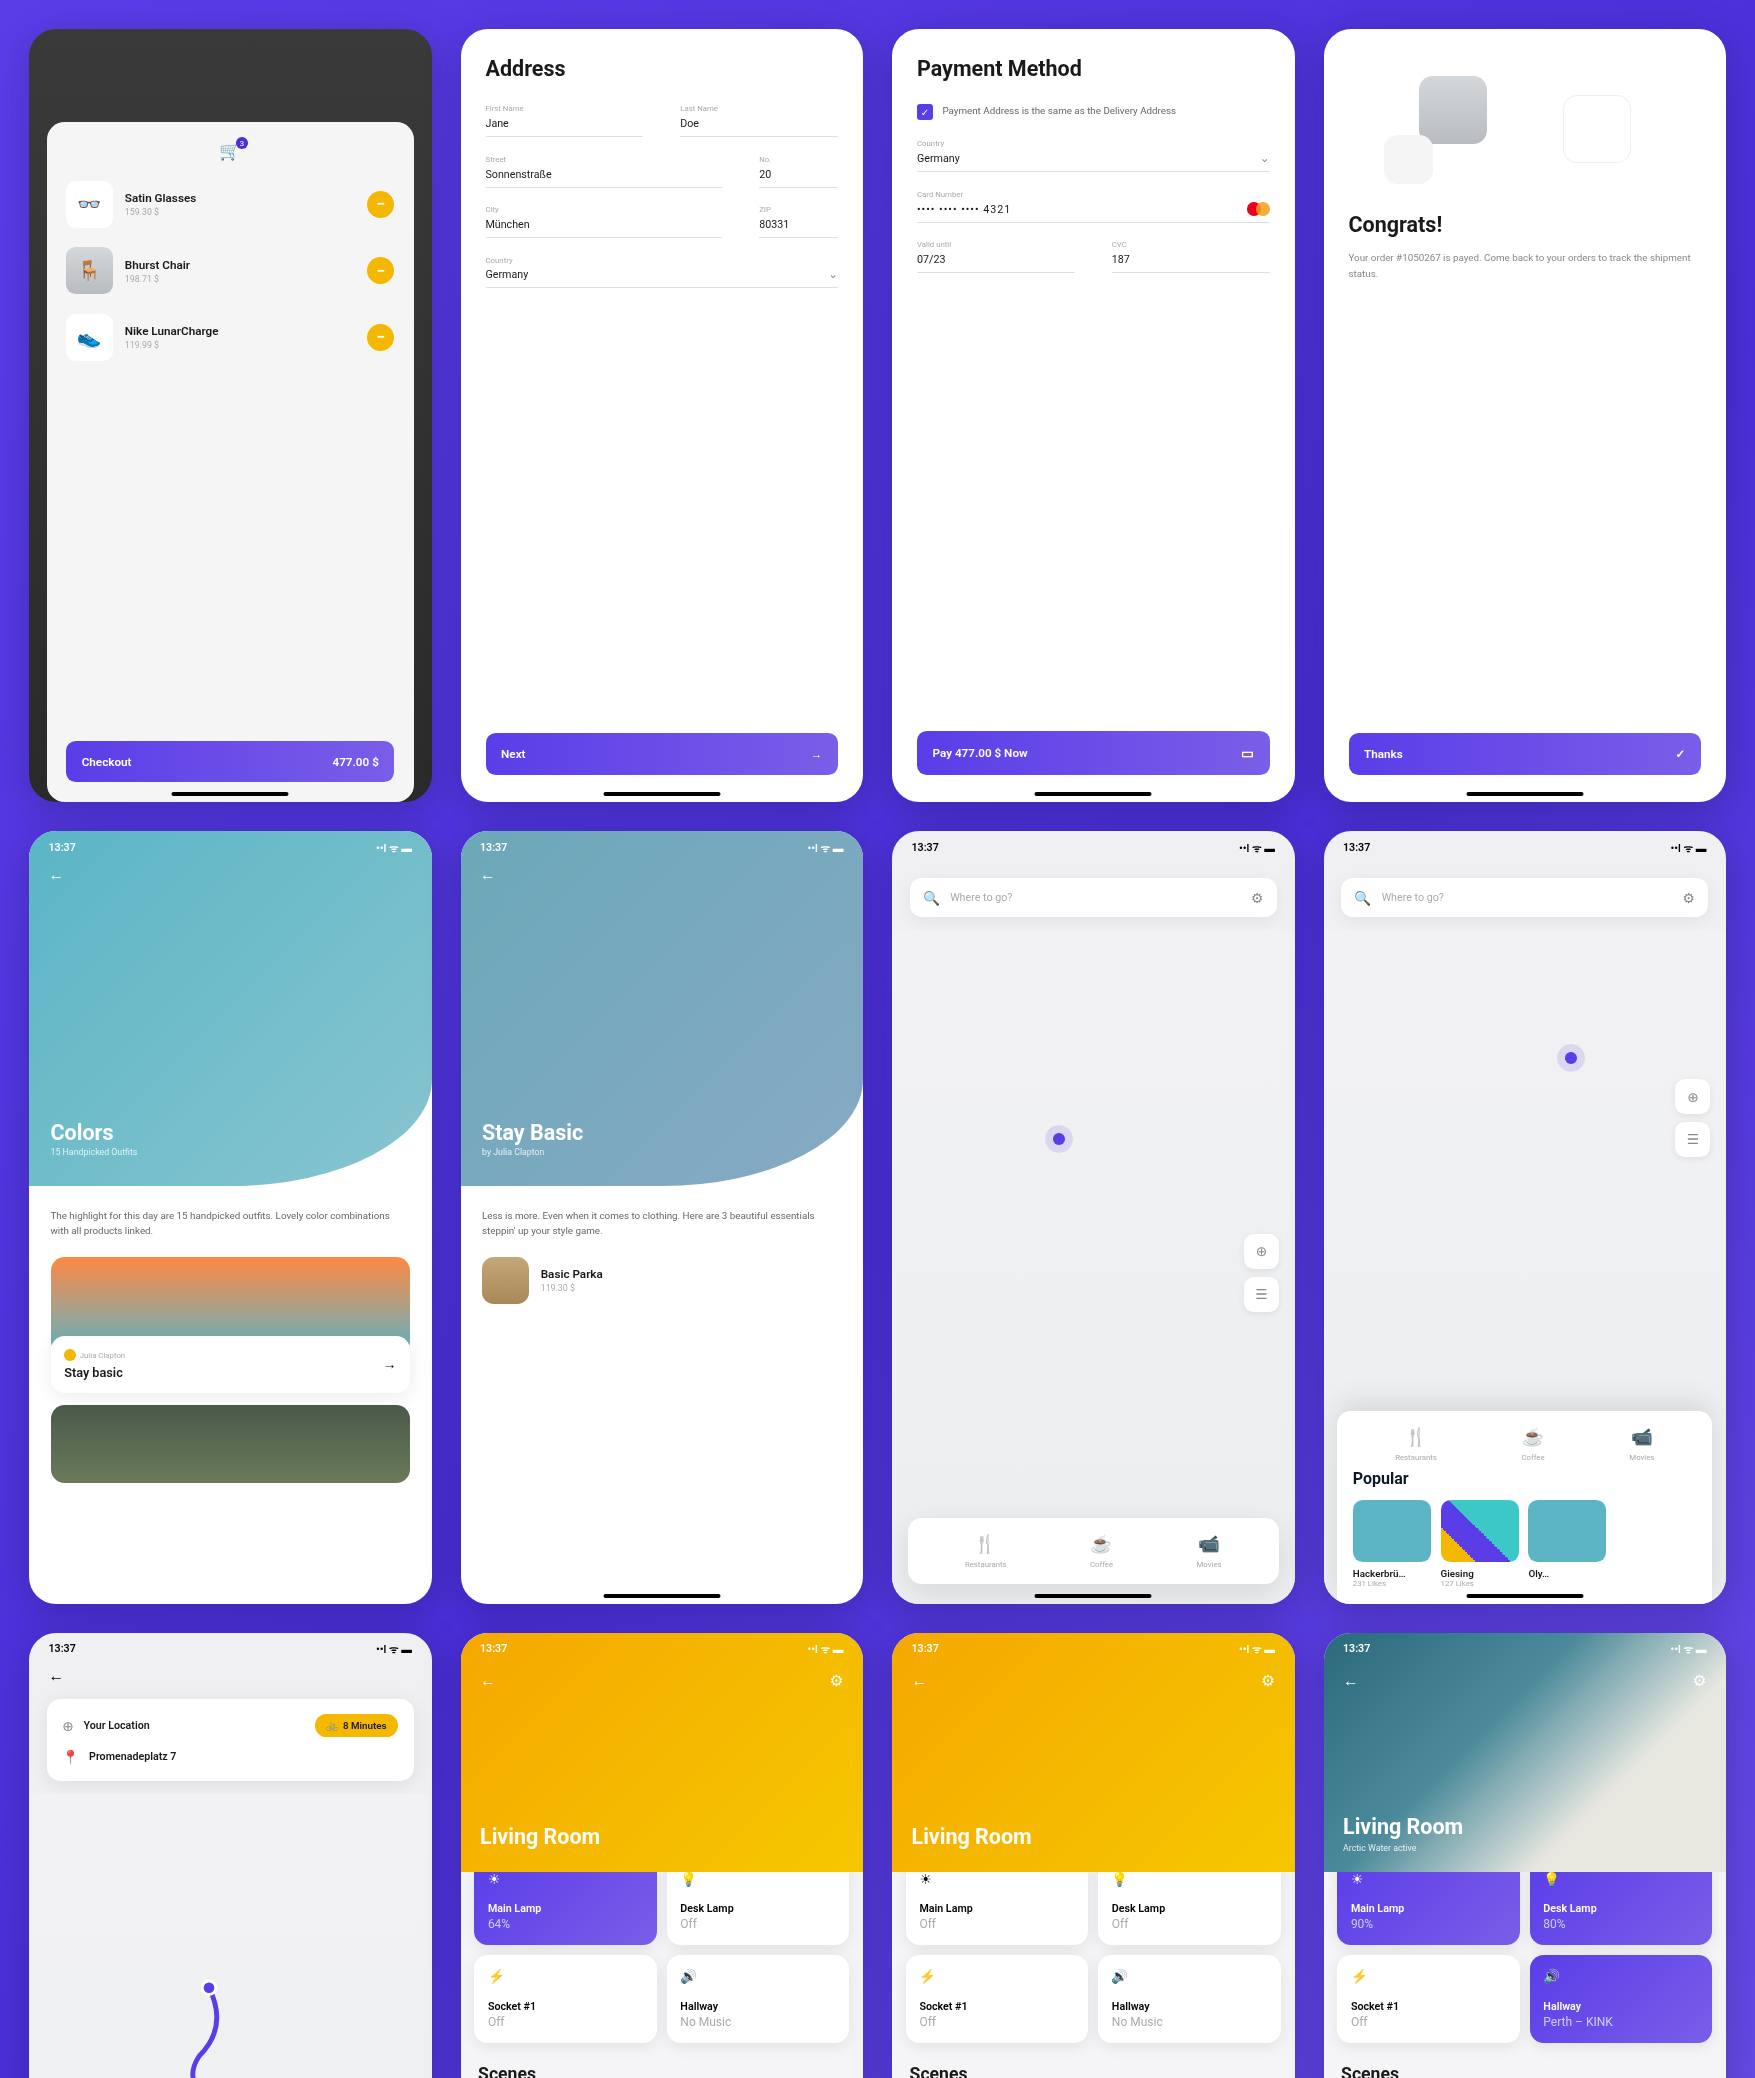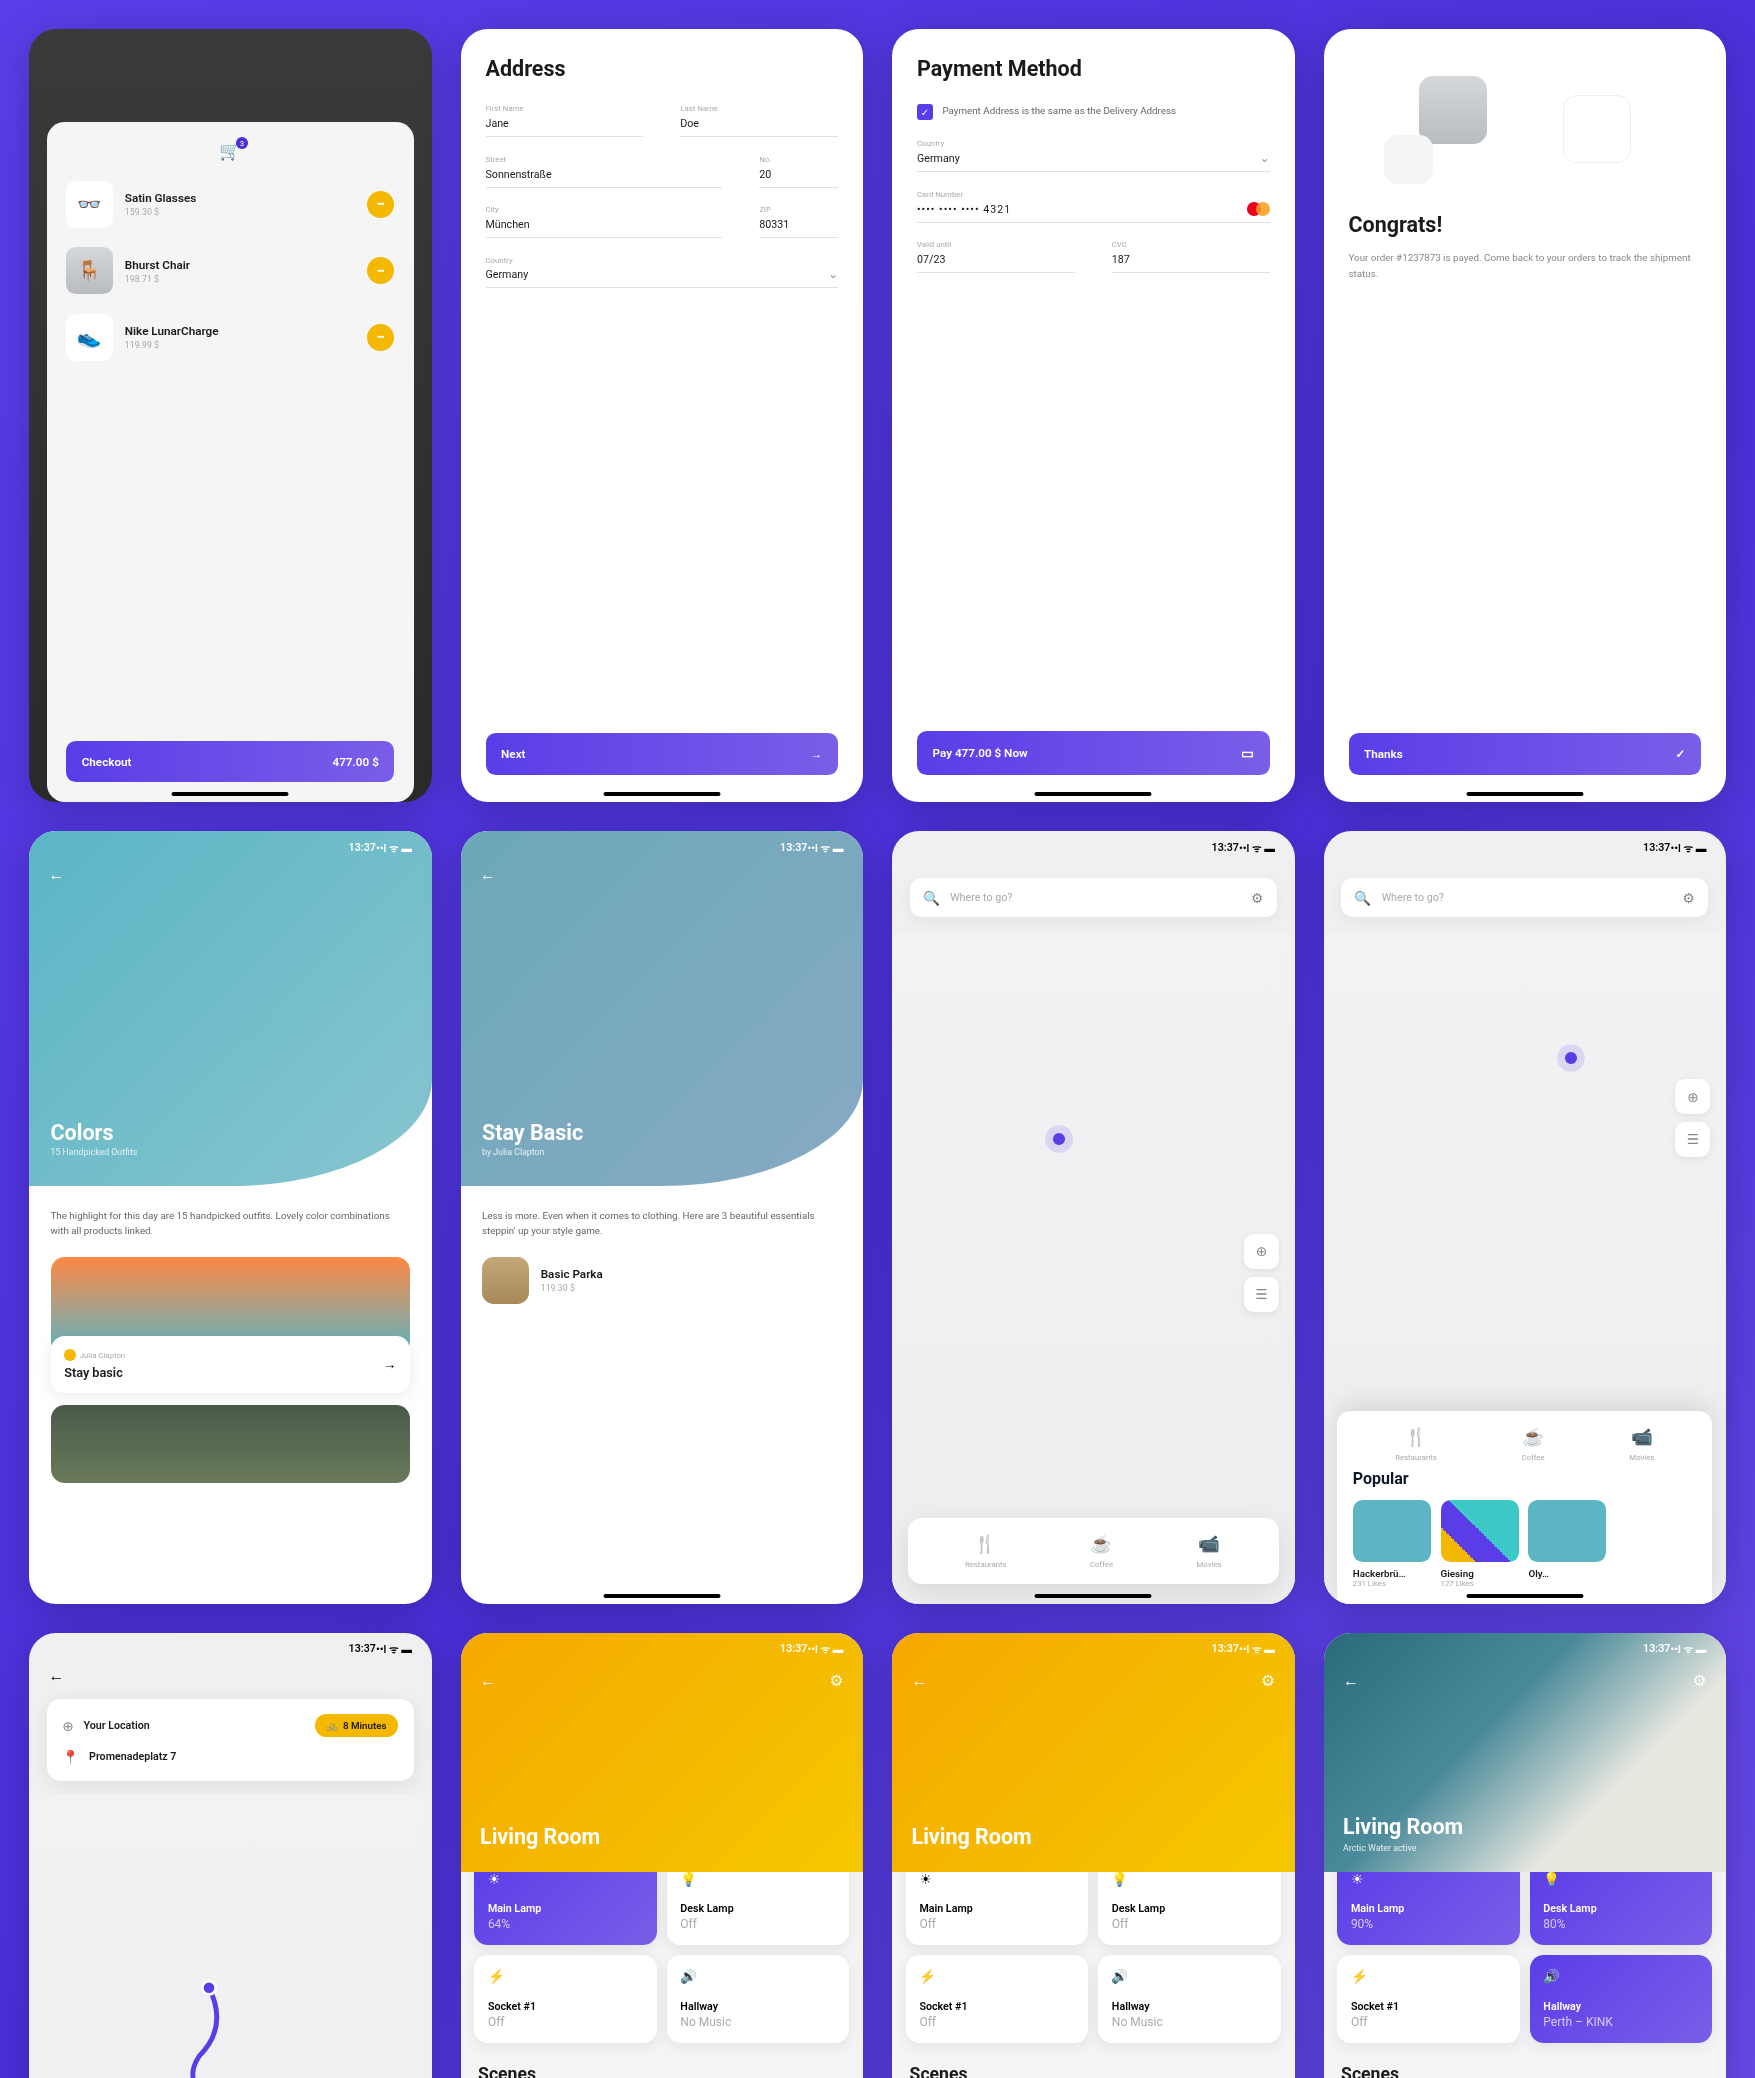--- a/index.html
+++ b/index.html
@@ -41,21 +41,21 @@
 
 .congrats-imgs{display:flex;gap:9.8px;margin:19.5px 0 29px;justify-content:center;position:relative;height:107px}
 .con-img{width:68px;height:68px;border-radius:13.7px;background:#eee;position:absolute}
 .con-img:nth-child(1){left:20%;top:0;background:linear-gradient(#d4d8da,#b8bcc0)}
 .con-img:nth-child(2){right:20%;top:19.5px;background:#fff;border:1px solid #eee}
 .con-img:nth-child(3){left:10%;top:59px;width:49px;height:49px;background:#f5f5f5}
 .congrats-title{font-size:21.5px;font-weight:700;color:#1a1a1a;margin-bottom:13.7px}
 .congrats-text{font-size:9.8px;color:#888;line-height:1.6;margin-bottom:19.5px}
 
 
-.status-bar{display:flex;justify-content:flex-end;padding:9.8px 19.5px;font-size:10.7px;font-weight:600}
+.status-bar{display:flex;justify-content:space-between;padding:9.8px 19.5px;font-size:10.7px;font-weight:600}
 .status-white{color:#fff}
 .status-dark{color:#000}
 .hero-img{height:46%;background:linear-gradient(135deg,#5bb5c5,#88c5d0);position:relative;border-radius:0 0 50% 0/0 0 30% 0}
 .hero-img.orange{background:linear-gradient(135deg,#6ba8b8,#88aac5)}
 .hero-overlay{position:absolute;bottom:29px;left:21.5px}
 .hero-title{color:#fff;font-size:21.5px;font-weight:700}
 .hero-sub{color:rgba(255,255,255,.8);font-size:8.8px;margin-top:2px}
 .back-icon{position:absolute;top:35px;left:19.5px;color:#fff;font-size:15.6px}
 .article-body{padding:21.5px}
 .article-text{font-size:9.8px;color:#666;line-height:1.6;margin-bottom:17.6px}
@@ -263,21 +263,21 @@
   <div class="home-indicator"></div>
 </div>
 
 <div class="screen form-screen">
   <div class="congrats-imgs">
     <div class="con-img"></div>
         <div class="con-img"></div>
         <div class="con-img"></div>
   </div>
   <div class="congrats-title">Congrats!</div>
-  <div class="congrats-text">Your order #1237873 is payed. Come back to your orders to track the shipment status.</div>
+  <div class="congrats-text">Your order #1050267 is payed. Come back to your orders to track the shipment status.</div>
   <div class="next-btn">
     <span>Thanks</span>
     <span>✓</span>
   </div>
   <div class="home-indicator"></div>
 </div>
 
 <div class="screen">
   <div class="hero-img">
     <div class="status-bar status-white">

